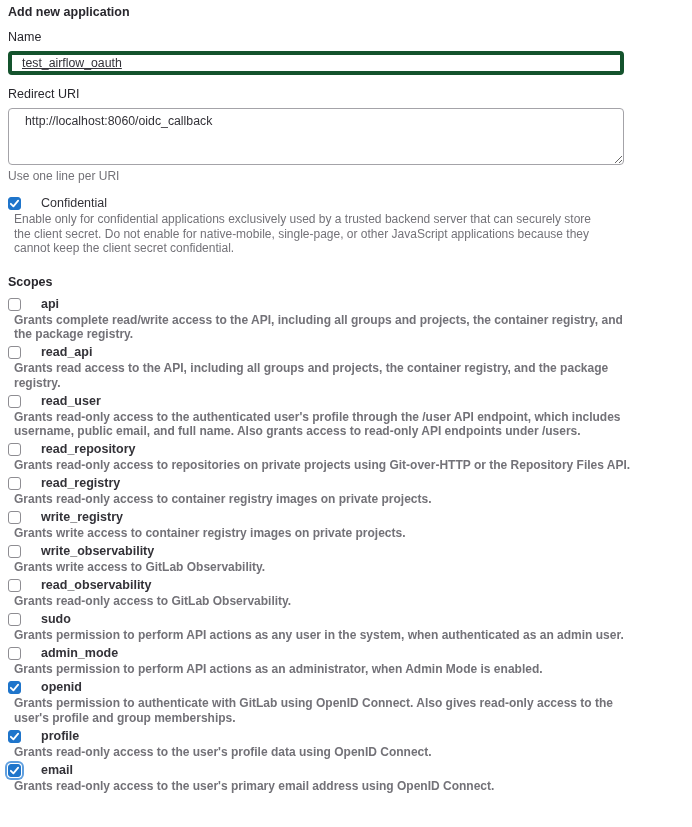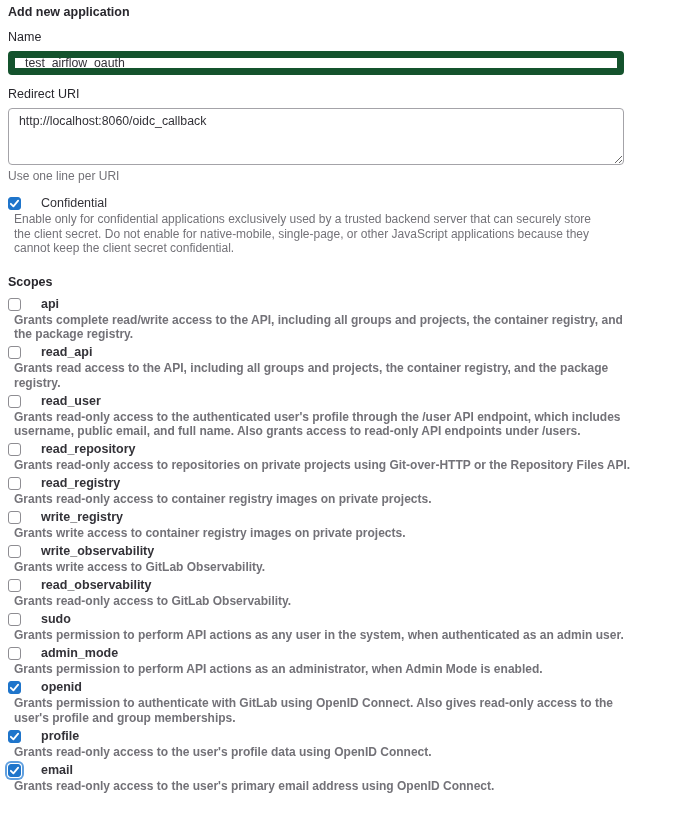--- a/index.html
+++ b/index.html
@@ -14,29 +14,29 @@
   .page-title {
     font-size: 12.5px; font-weight: bold; color: #28272d;
     line-height: 15px; margin: 0 0 10px 0;
   }
   .field-label {
     display: block; font-size: 12.5px; font-weight: normal; color: #28272d;
     line-height: 15px; margin: 0 0 6px 0;
   }
   .text-input {
     display: block; width: 616px; height: 24px;
-    border: 7px solid #14532d; border-radius: 4px;
+    border: 4px solid #14532d; border-radius: 4px;
     padding: 2px 10px; font-family: "Liberation Sans", sans-serif;
     font-size: 12.3px; color: #333238; background: #fff;
     margin: 0 0 12px 0; outline: none; text-decoration: underline;
   }
   .textarea-input {
     display: block; width: 616px; height: 57px;
     border: 1px solid #a4a3a8; border-radius: 4px;
-    padding: 5px 10px; font-family: "Liberation Sans", sans-serif;
+    padding: 5px 16px; font-family: "Liberation Sans", sans-serif;
     font-size: 12.3px; color: #333238; background: #fff;
     margin: 0 0 4px 0; resize: vertical; outline: none;
     line-height: 15px;
   }
   .helper-text {
     font-size: 12px; color: #737278; line-height: 15px;
     margin: 0 0 12px 0;
   }
   .checkbox {
     width: 13px; height: 13px; flex: none;

